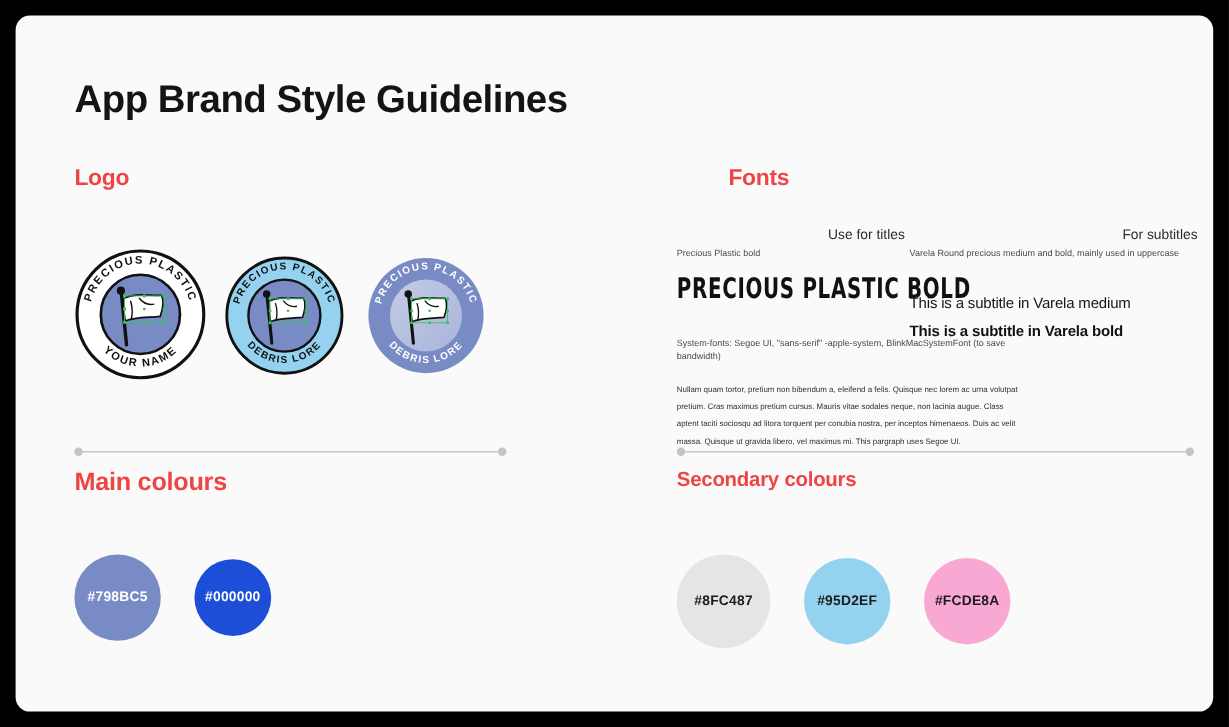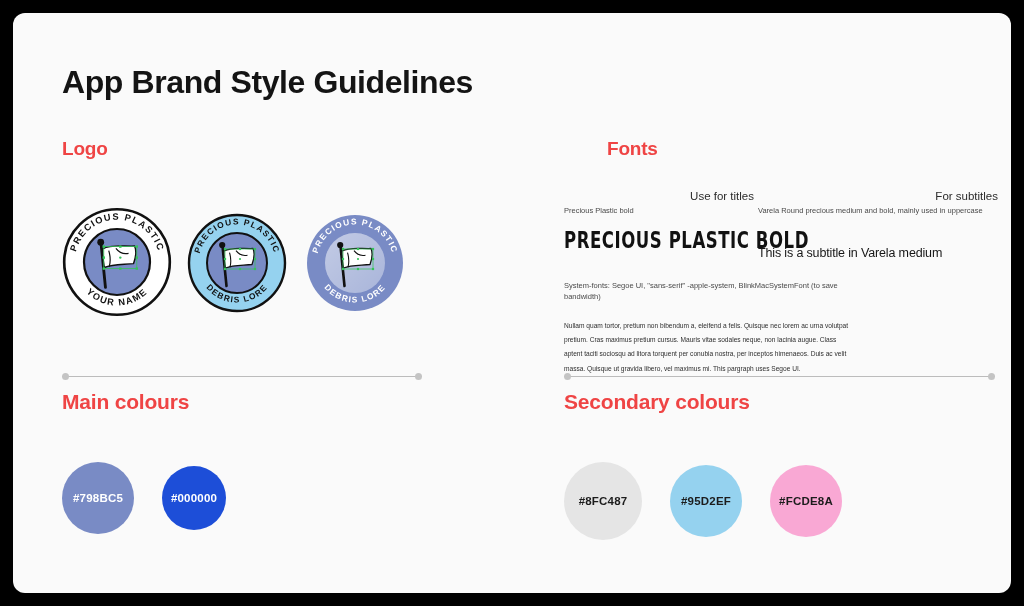--- a/index.html
+++ b/index.html
@@ -39,21 +39,21 @@
   .section-heading {
     position: absolute;
     font-size: 19px;
     font-weight: bold;
     letter-spacing: -0.2px;
     color: #ef4444;
   }
   #logo-heading   { left: 49px;  top: 125px; }
   #fonts-heading  { left: 551px; top: 125px; margin-left: 43px; }
   #main-col-heading      { left: 49px;  top: 377px; font-size: 21px; }
-  #secondary-col-heading { left: 551px; top: 377px; font-size: 21px; }
+  #secondary-col-heading { left: 551px; top: 377px; font-size: 17px; }
 
   
   .divider {
     position: absolute;
     height: 7px;
   }
   .divider .line {
     position: absolute;
     left: 0; right: 0; top: 3px;
     height: 1px;
@@ -313,20 +313,21 @@
   <div class="font-block" id="font-titles">
     <div class="font-label">Use for titles</div>
     <div class="font-sub">Precious Plastic bold</div>
     <div class="specimen-display">PRECIOUS PLASTIC BOLD</div>
   </div>
 
   <div class="font-block" id="font-subtitles">
     <div class="font-label">For subtitles</div>
     <div class="font-sub">Varela Round precious medium and bold, mainly used in uppercase</div>
     <div class="specimen-sub-medium">This is a subtitle in Varela medium</div>
+    <div class="specimen-sub-bold">This is a subtitle in Varela bold</div>
   </div>
 
   <div class="font-block" id="font-text">
     <div class="font-sub">System-fonts: Segoe UI, "sans-serif"  -apple-system, BlinkMacSystemFont (to save bandwidth)</div>
     <div class="body-paragraph">Nullam quam tortor, pretium non bibendum a, eleifend a felis. Quisque nec lorem ac urna volutpat pretium. Cras maximus pretium cursus. Mauris vitae sodales neque, non lacinia augue. Class aptent taciti sociosqu ad litora torquent per conubia nostra, per inceptos himenaeos. Duis ac velit massa. Quisque ut gravida libero, vel maximus mi. This pargraph uses Segoe UI.</div>
   </div>
 
   <div class="divider" id="divider-left">
     <div class="line"></div>
     <div class="handle left"></div>

